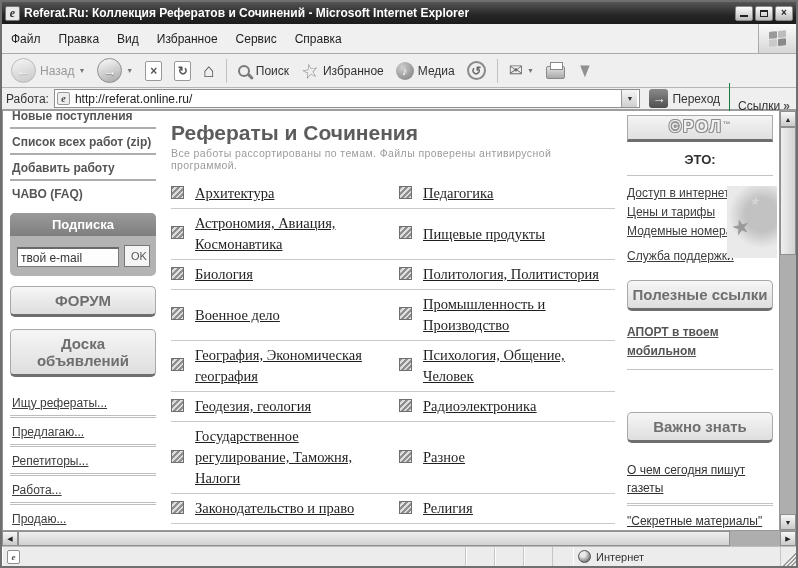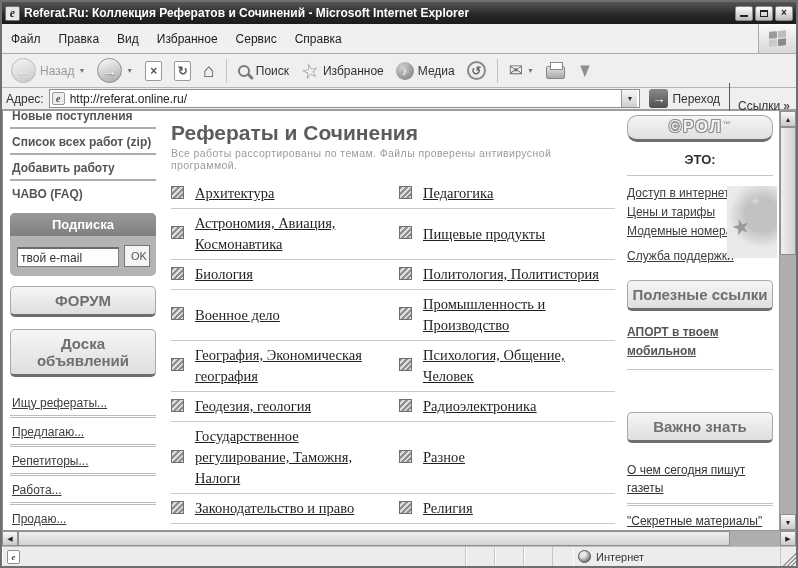--- a/index.html
+++ b/index.html
@@ -108,21 +108,21 @@
   td.ic-cell{width:24px;}
   td.txt-l{padding-right:26px !important;}
   td.txt-r{width:192px;text-decoration:underline;}
   .cat-ic{display:inline-block;width:13px;height:13px;border:1px solid #6f6f6f;
           background:repeating-linear-gradient(135deg,#8f8f8f 0 2px,#dedede 2px 4px);}
   a.cat{font-family:"Liberation Serif",serif;font-size:14.5px;color:#1f1f1f;text-decoration:underline;line-height:21px;}
 
   
   .col-right{width:156px;flex:0 0 auto;padding:4px 6px 0 4px;overflow:hidden;font-size:12px;}
   .rol-box{background:linear-gradient(#f4f4f4,#e0e0e0);border:1px solid #a9a9a9;border-bottom:3px solid #6e6e6e;
-           border-radius:10px;text-align:center;padding:2px 0 3px;margin-bottom:6px;}
+           border-radius:0;text-align:center;padding:2px 0 3px;margin-bottom:6px;}
   .rol-text{font-weight:bold;font-size:16px;letter-spacing:2px;color:#f3f3f3;
             text-shadow:-1px -1px 0 #8e8e8e,1px -1px 0 #8e8e8e,-1px 1px 0 #8e8e8e,1px 1px 0 #8e8e8e;}
   .rol-tm{font-size:8px;color:#8e8e8e;vertical-align:super;font-weight:bold;}
   .eto{font-weight:bold;color:#2f2f2f;text-align:center;font-size:13px;padding:4px 0 8px;border-bottom:1px solid #c4c4c4;margin-bottom:8px;}
   .isp-wrap{position:relative;min-height:86px;}
   .promo{position:absolute;right:-4px;top:2px;width:50px;height:72px;overflow:hidden;
          background:radial-gradient(circle at 70% 40%,#c2c2c2 0 30%,#eaeaea 60%);}
   .promo b{position:absolute;color:#9a9a9a;font-size:18px;left:6px;top:30px;transform:rotate(-15deg);}
   .promo i{position:absolute;color:#d5d5d5;font-size:12px;left:22px;top:8px;}
   .rlink{display:block;color:#3c3c3c;text-decoration:underline;line-height:19px;}
@@ -238,21 +238,21 @@
     </div>
     <div class="tbtn">
         <span class="print-ic"></span>
       </div>
     <div class="tbtn">
         <span class="msgr-ic">▼</span>
       </div>
   </div>
 
   <div class="addressbar">
-    <span>Адрес:</span>
+    <span>Работа:</span>
     <div class="addr-field">
       <span class="addr-ic">e</span>
       <input class="addr-input" value="http://referat.online.ru/" style="">
       <span class="addr-dd">▼</span>
     </div>
     <div class="go-btn">
       <span class="go-ic">→</span>
       <span>Переход</span>
     </div>
     <div class="links-btn">

